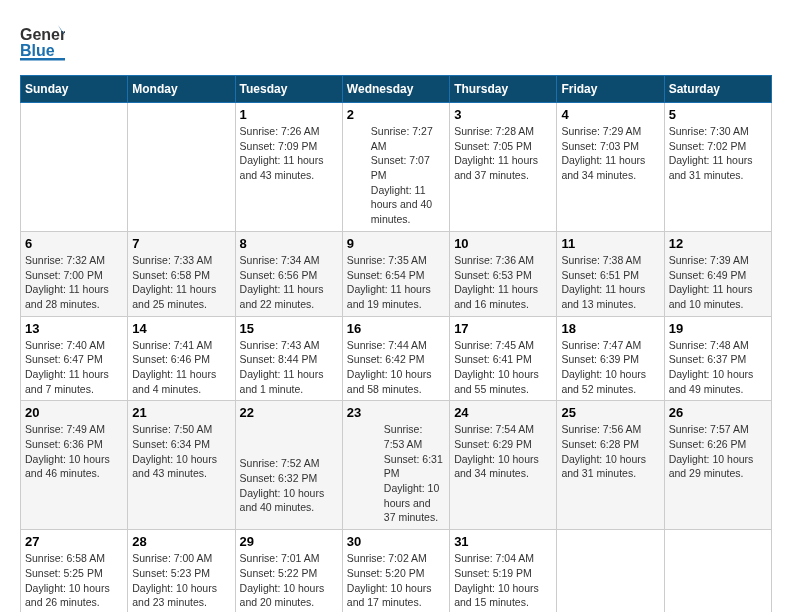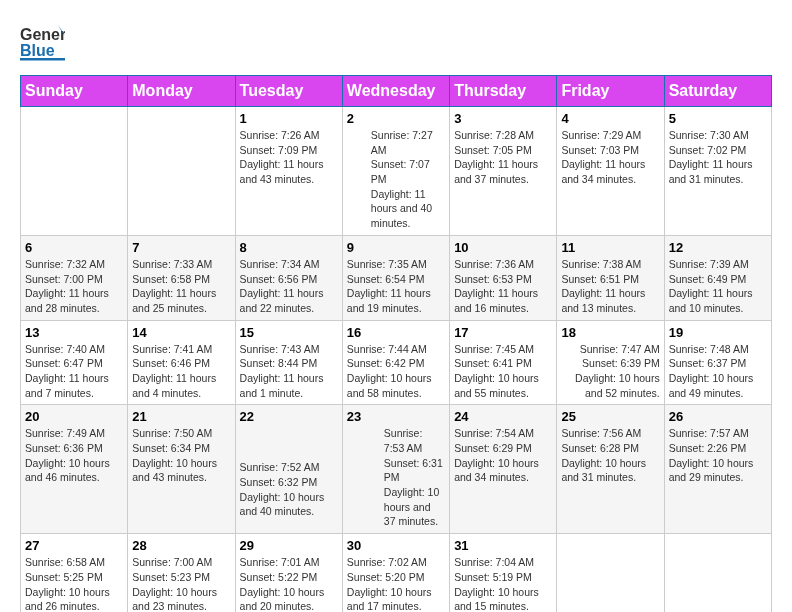--- a/index.html
+++ b/index.html
@@ -32,25 +32,25 @@
     .location {
       font-size: 16px;
       color: #555;
     }
     .calendar {
       width: 100%;
       border-collapse: collapse;
       font-size: 11px;
     }
     .calendar th {
-      background: #d946ef;
+      background: #0c4a6e;
       color: #fff;
       padding: 6px 4px;
       text-align: left;
-      font-size: 16px;
+      font-size: 12px;
       border: 1px solid #1a6faf;
     }
     .calendar td {
       border: 1px solid #ccc;
       vertical-align: top;
       padding: 4px;
       width: 107px;
       min-height: 80px;
       background: #fff;
     }
@@ -214,21 +214,21 @@
 Daylight: 10 hours and 58 minutes.</div>
         </td>
         <td>
           <span class="day-num">17</span>
           <div class="day-info" style="white-space: pre-line;">Sunrise: 7:45 AM
 Sunset: 6:41 PM
 Daylight: 10 hours and 55 minutes.</div>
         </td>
         <td>
           <span class="day-num">18</span>
-          <div class="day-info" style="white-space: pre-line; text-align: right;">Sunrise: 7:47 AM
+          <div class="day-info" style="white-space: pre-line;">Sunrise: 7:47 AM
 Sunset: 6:39 PM
 Daylight: 10 hours and 52 minutes.</div>
         </td>
         <td>
           <span class="day-num">19</span>
           <div class="day-info" style="white-space: pre-line;">Sunrise: 7:48 AM
 Sunset: 6:37 PM
 Daylight: 10 hours and 49 minutes.</div>
         </td>
       </tr>
@@ -265,21 +265,21 @@
         </td>
         <td>
           <span class="day-num">25</span>
           <div class="day-info" style="white-space: pre-line;">Sunrise: 7:56 AM
 Sunset: 6:28 PM
 Daylight: 10 hours and 31 minutes.</div>
         </td>
         <td>
           <span class="day-num">26</span>
           <div class="day-info" style="white-space: pre-line;">Sunrise: 7:57 AM
-Sunset: 2:26 PM
+Sunset: 6:26 PM
 Daylight: 10 hours and 29 minutes.</div>
         </td>
       </tr>
       <tr>
         <td>
           <span class="day-num">27</span>
           <div class="day-info" style="white-space: pre-line;">Sunrise: 6:58 AM
 Sunset: 5:25 PM
 Daylight: 10 hours and 26 minutes.</div>
         </td>

